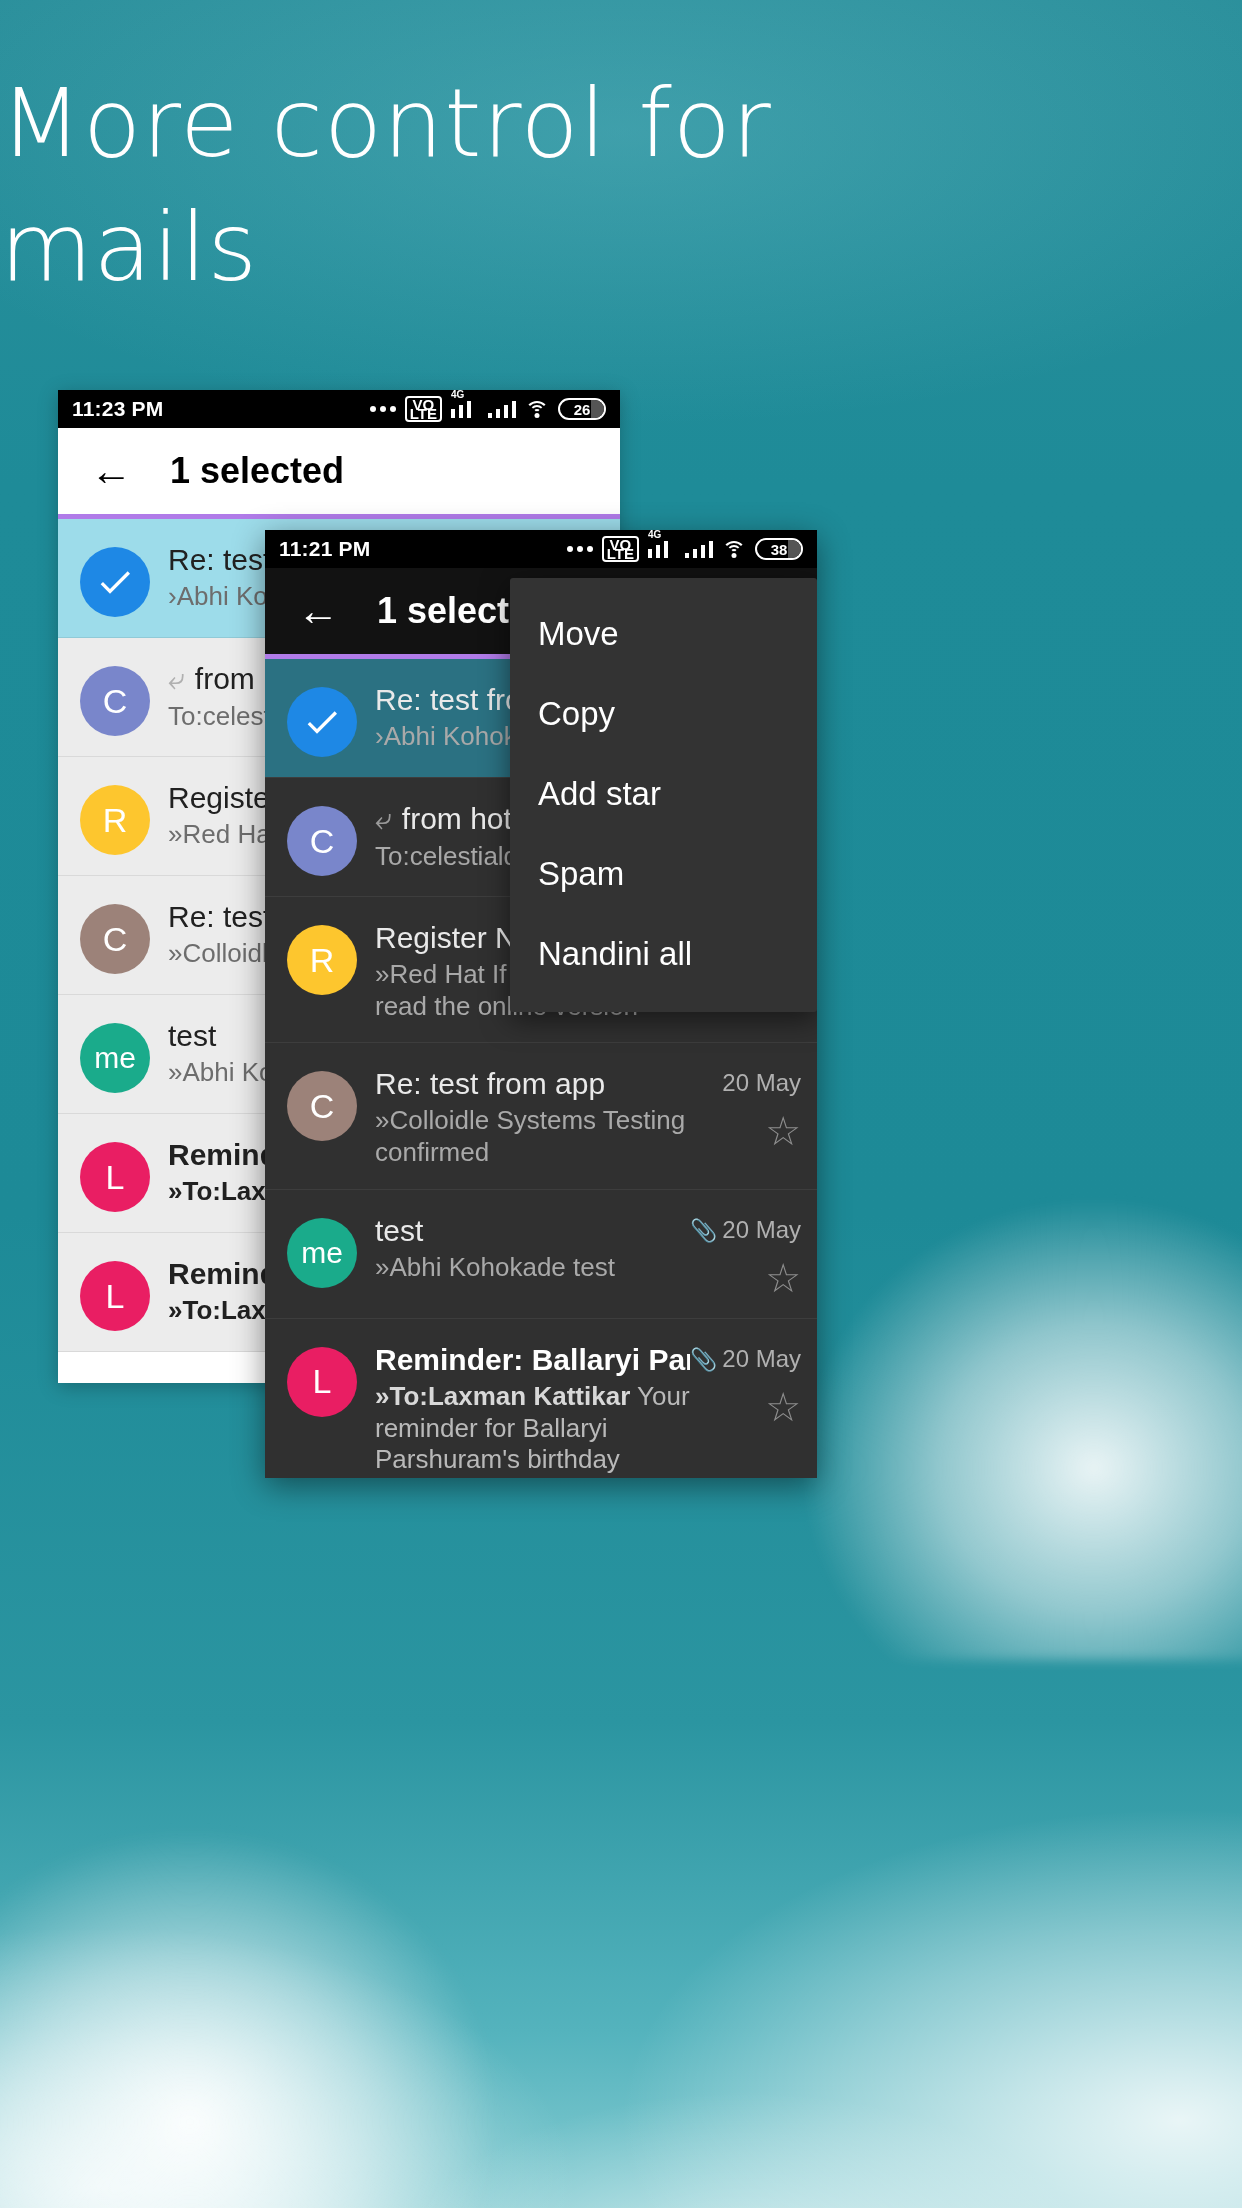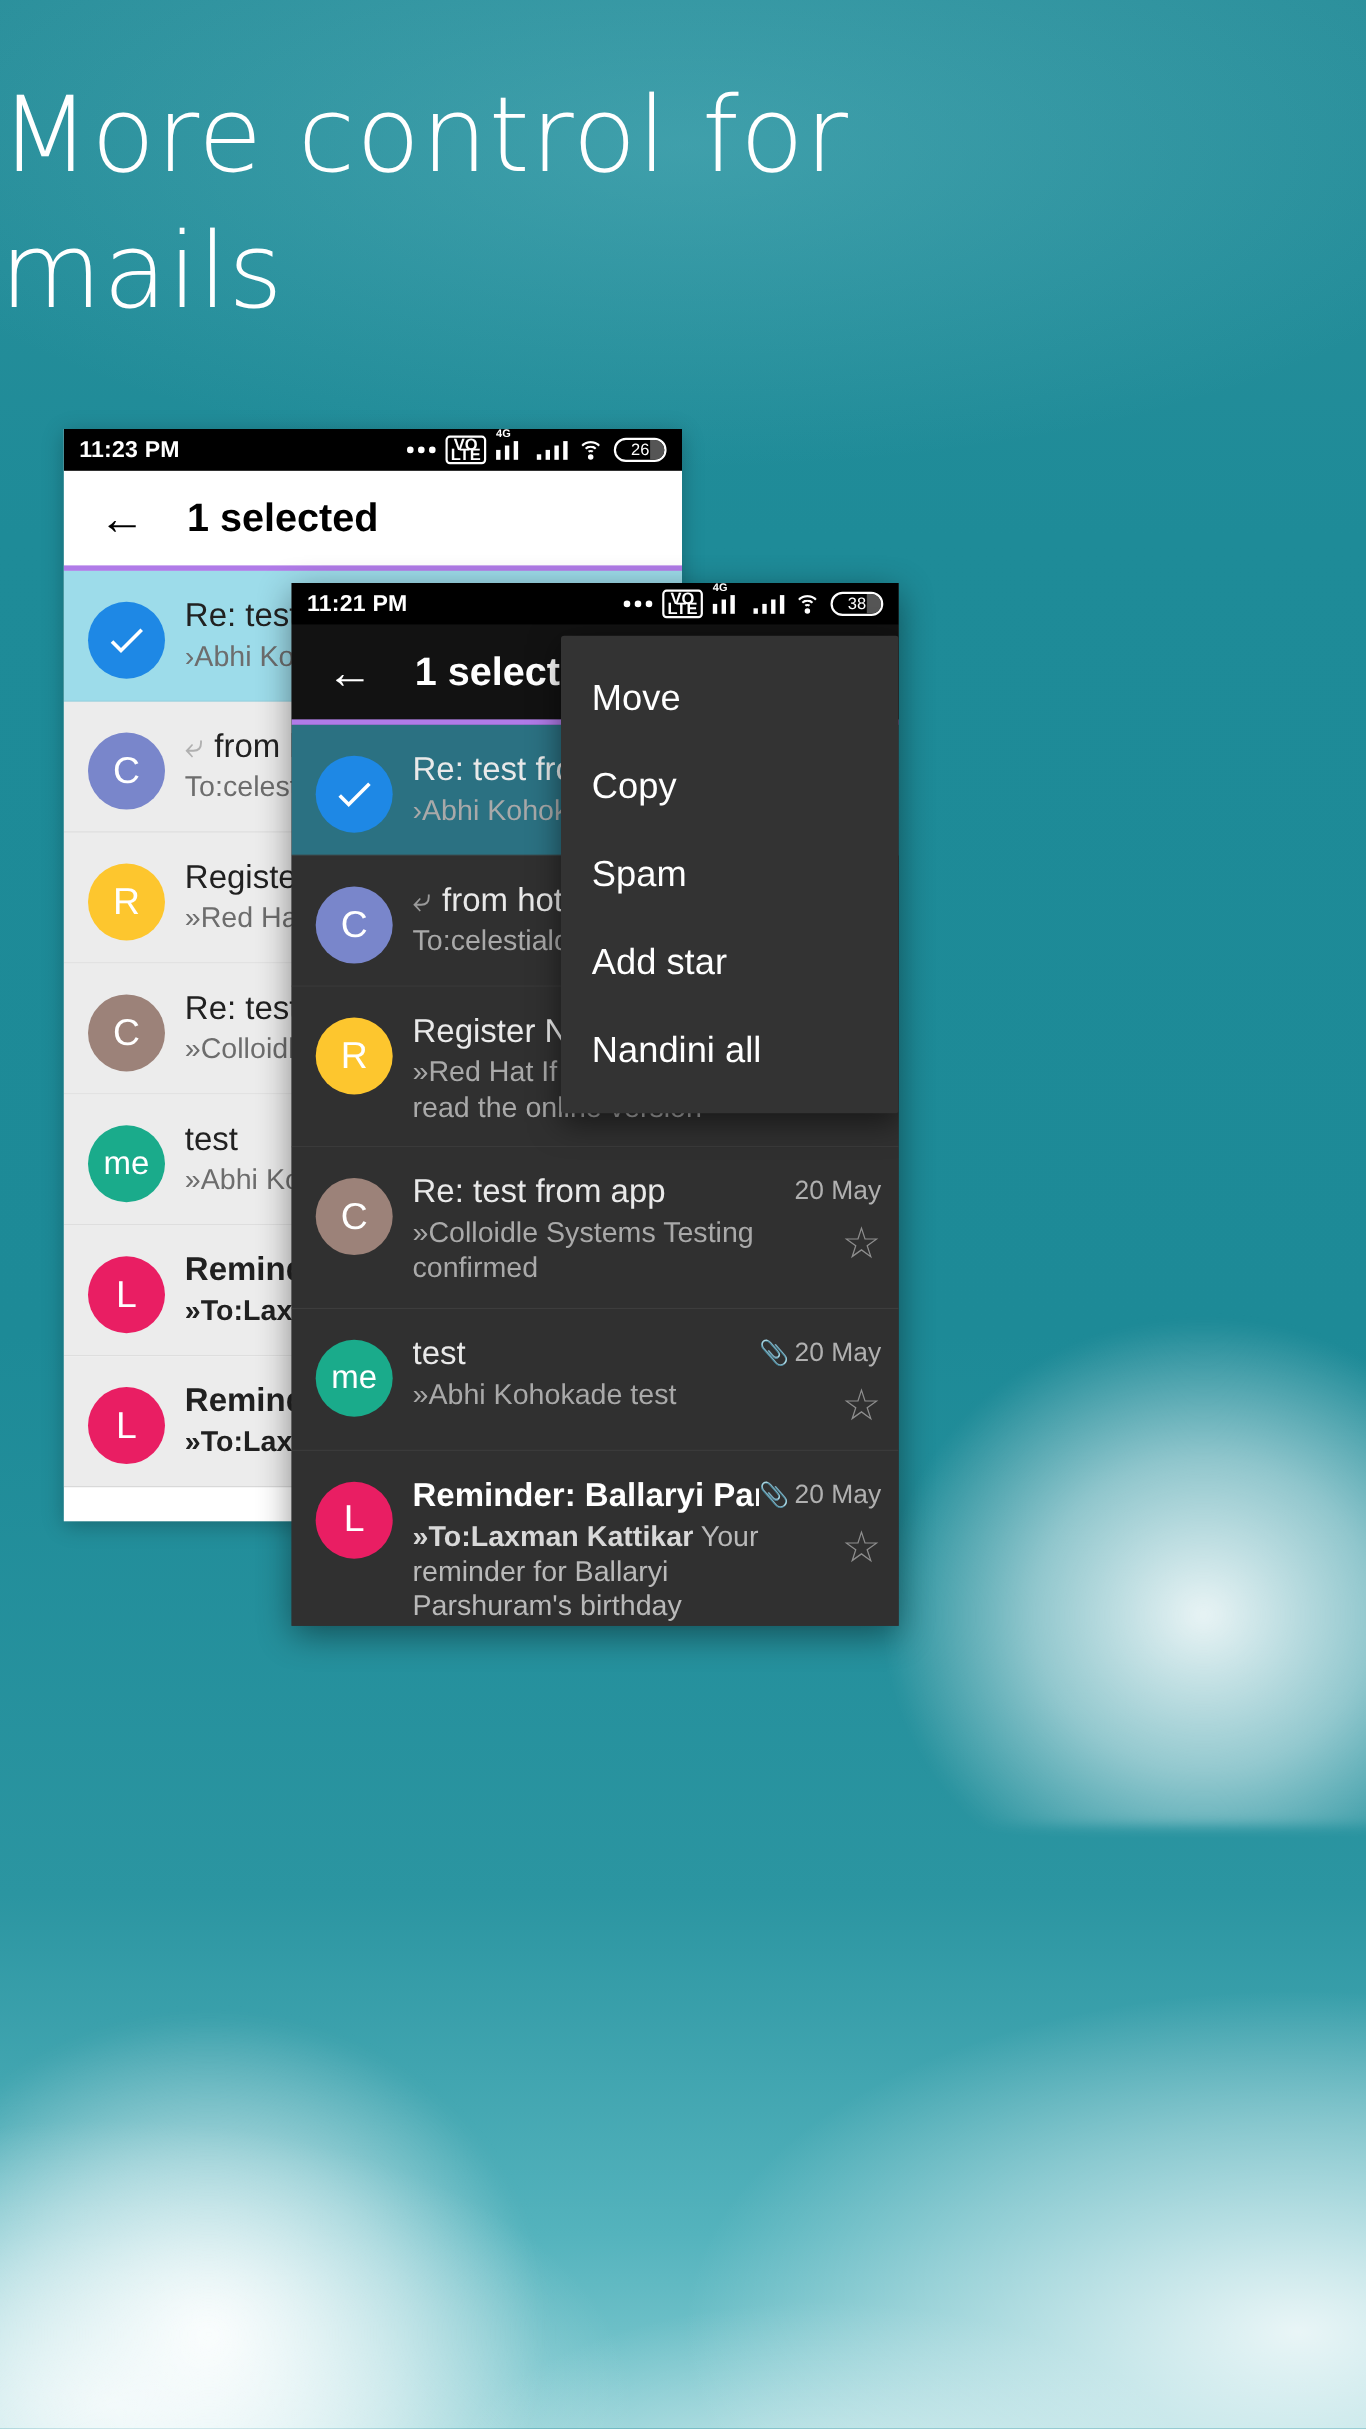--- a/index.html
+++ b/index.html
@@ -70,21 +70,21 @@
   .sig b:nth-child(3){height:13px}.sig b:nth-child(4){height:17px}
   .g4 { position:absolute; top:-11px; left:0; font-size: 10px; font-weight:bold; }
   .wifi { width: 24px; height: 18px; position: relative; }
   .wifi span { position:absolute; left:50%; transform: translateX(-50%); border: 2.5px solid #fff;
     border-bottom-color: transparent; border-left-color: transparent; border-right-color: transparent; border-radius: 50%;}
   .wifi .a{width:24px;height:24px;top:1px}.wifi .b{width:15px;height:15px;top:5px}
   .wifi .c{width:7px;height:7px;top:9px}
   .wifi .dot{width:5px;height:5px;background:#fff;border-radius:50%;border:none;top:13px}
   .batt {
     border: 2px solid #fff; border-radius: 11px; height: 22px; min-width: 48px;
-    display:flex; align-items:center; justify-content:center; font-size: 15px; font-weight: normal;
+    display:flex; align-items:center; justify-content:center; font-size: 15px; font-weight: bold;
     padding: 0 6px; position: relative; overflow: hidden;
   }
   .batt::after{content:"";position:absolute;right:0;top:0;bottom:0;width:13px;background:#555;}
   .batt span{position:relative;z-index:2}
 
   .appbar {
     height: 86px; display: flex; align-items: center; padding-left: 32px; gap: 38px;
   }
   .appbar .arrow { font-size: 42px; line-height: 1; }
   .appbar .title { font-size: 36px; font-weight: bold; white-space: nowrap; }
@@ -396,17 +396,17 @@
       
       
       
     </div>
 
   </div>
 
   <div class="popup-dark">
     <div class="mi">Move</div>
     <div class="mi">Copy</div>
+    <div class="mi">Add star</div>
     <div class="mi">Spam</div>
-    <div class="mi">Add star</div>
     <div class="mi">Nandini all</div>
   </div>
 </div>
 
 </body></html>

